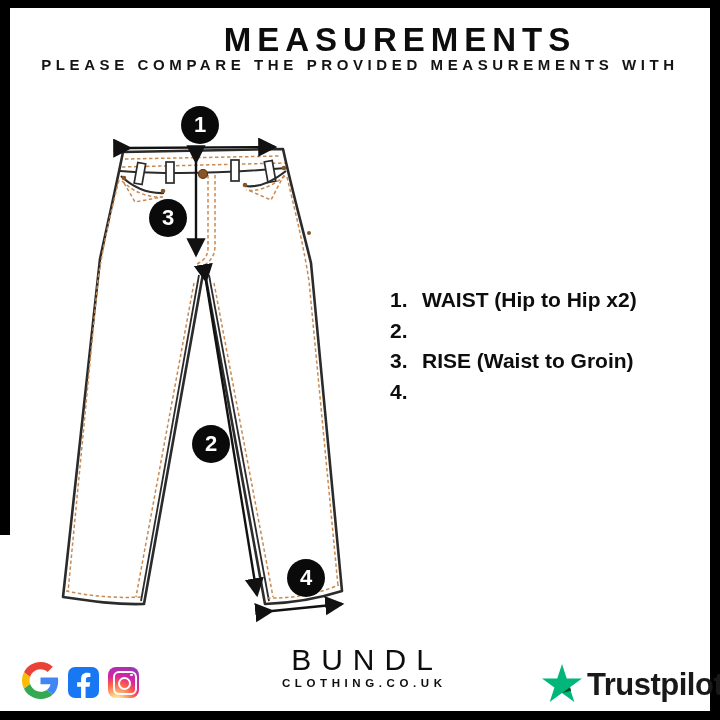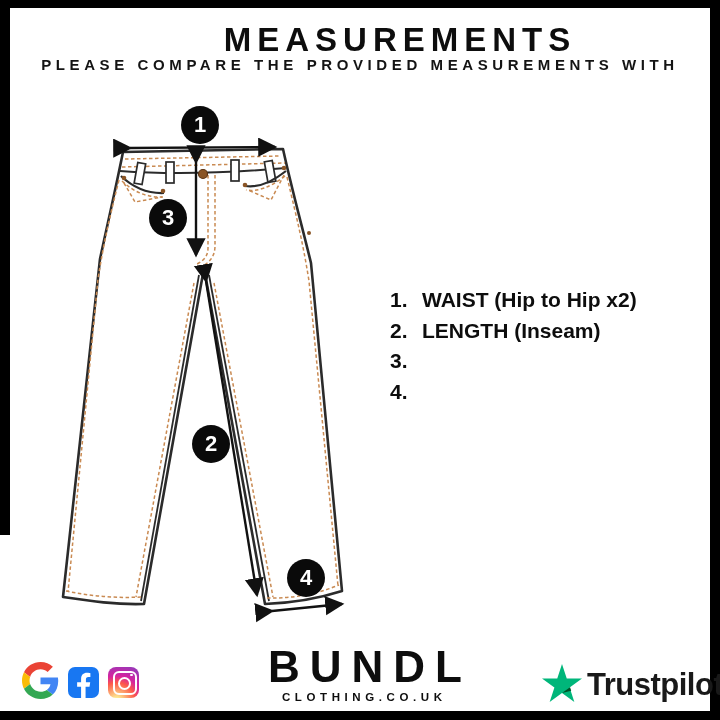--- a/index.html
+++ b/index.html
@@ -45,21 +45,21 @@
   .fb-icon svg{position:absolute;left:0;top:0;width:31px;height:31px;}
   .ig-icon{
     width:31px;height:31px;border-radius:8px;margin-top:3px;position:relative;display:block;
     background:radial-gradient(circle at 28% 110%, #fdf497 0%, #fdf497 6%, #fd5949 45%, #d6249f 62%, #9b36b7 90%);
   }
   .ig-frame{position:absolute;left:4.5px;top:4.5px;width:20px;height:20px;border:2px solid #fff;border-radius:6px;}
   .ig-lens{position:absolute;left:10px;top:10px;width:9px;height:9px;border:2px solid #fff;border-radius:50%;}
   .ig-dot{position:absolute;left:22px;top:7px;width:2.6px;height:2.6px;border-radius:50%;background:#fff;}
 
   .brand{position:absolute;left:252px;top:644px;width:220px;text-align:center;}
-  .brand-name{font-size:44px;font-weight:bold;letter-spacing:10px;text-indent:10px;color:#0d0d0d;line-height:1.05;text-align:right;}
+  .brand-name{font-size:30px;font-weight:normal;letter-spacing:10px;text-indent:10px;color:#0d0d0d;line-height:1.05;}
   .brand-domain{font-size:11.5px;font-weight:bold;letter-spacing:4.6px;text-indent:4.6px;color:#0d0d0d;margin-top:1px;text-align:center;}
 
   .trustpilot{position:absolute;left:542px;top:660px;display:flex;align-items:flex-start;}
   .tp-star{width:40px;height:40px;margin-top:3px;display:block;}
   .tp-word{font-size:31px;font-weight:600;letter-spacing:-0.5px;color:#191919;margin-left:5px;margin-top:9px;line-height:1;}
 </style>
 </head>
 <body>
 
 <div class="canvas">
@@ -136,24 +136,24 @@
   <div class="badge badge3">3</div>
   <div class="badge badge4">4</div>
 
   <div class="legend">
     <div class="legend-row">
       <span class="legend-num">1.</span>
       <span class="legend-label">WAIST (Hip to Hip x2)</span>
     </div>
     <div class="legend-row">
       <span class="legend-num">2.</span>
-      <span class="legend-label">LENGTH (Inseam)</span>
     </div>
     <div class="legend-row">
       <span class="legend-num">3.</span>
+      <span class="legend-label">RISE (Waist to Groin)</span>
     </div>
     <div class="legend-row">
       <span class="legend-num">4.</span>
     </div>
   </div>
 
   <div class="social">
     <svg class="g-icon" viewBox="0 0 48 48">
       <path fill="#EA4335" d="M24 9.5c3.54 0 6.71 1.22 9.21 3.6l6.85-6.85C35.9 2.38 30.47 0 24 0 14.62 0 6.51 5.38 2.56 13.22l7.98 6.19C12.43 13.72 17.74 9.5 24 9.5z"></path>
       <path fill="#4285F4" d="M46.98 24.55c0-1.57-.15-3.09-.38-4.55H24v9.02h12.94c-.58 2.96-2.26 5.48-4.78 7.18l7.73 6c4.51-4.18 7.09-10.36 7.09-17.65z"></path>

